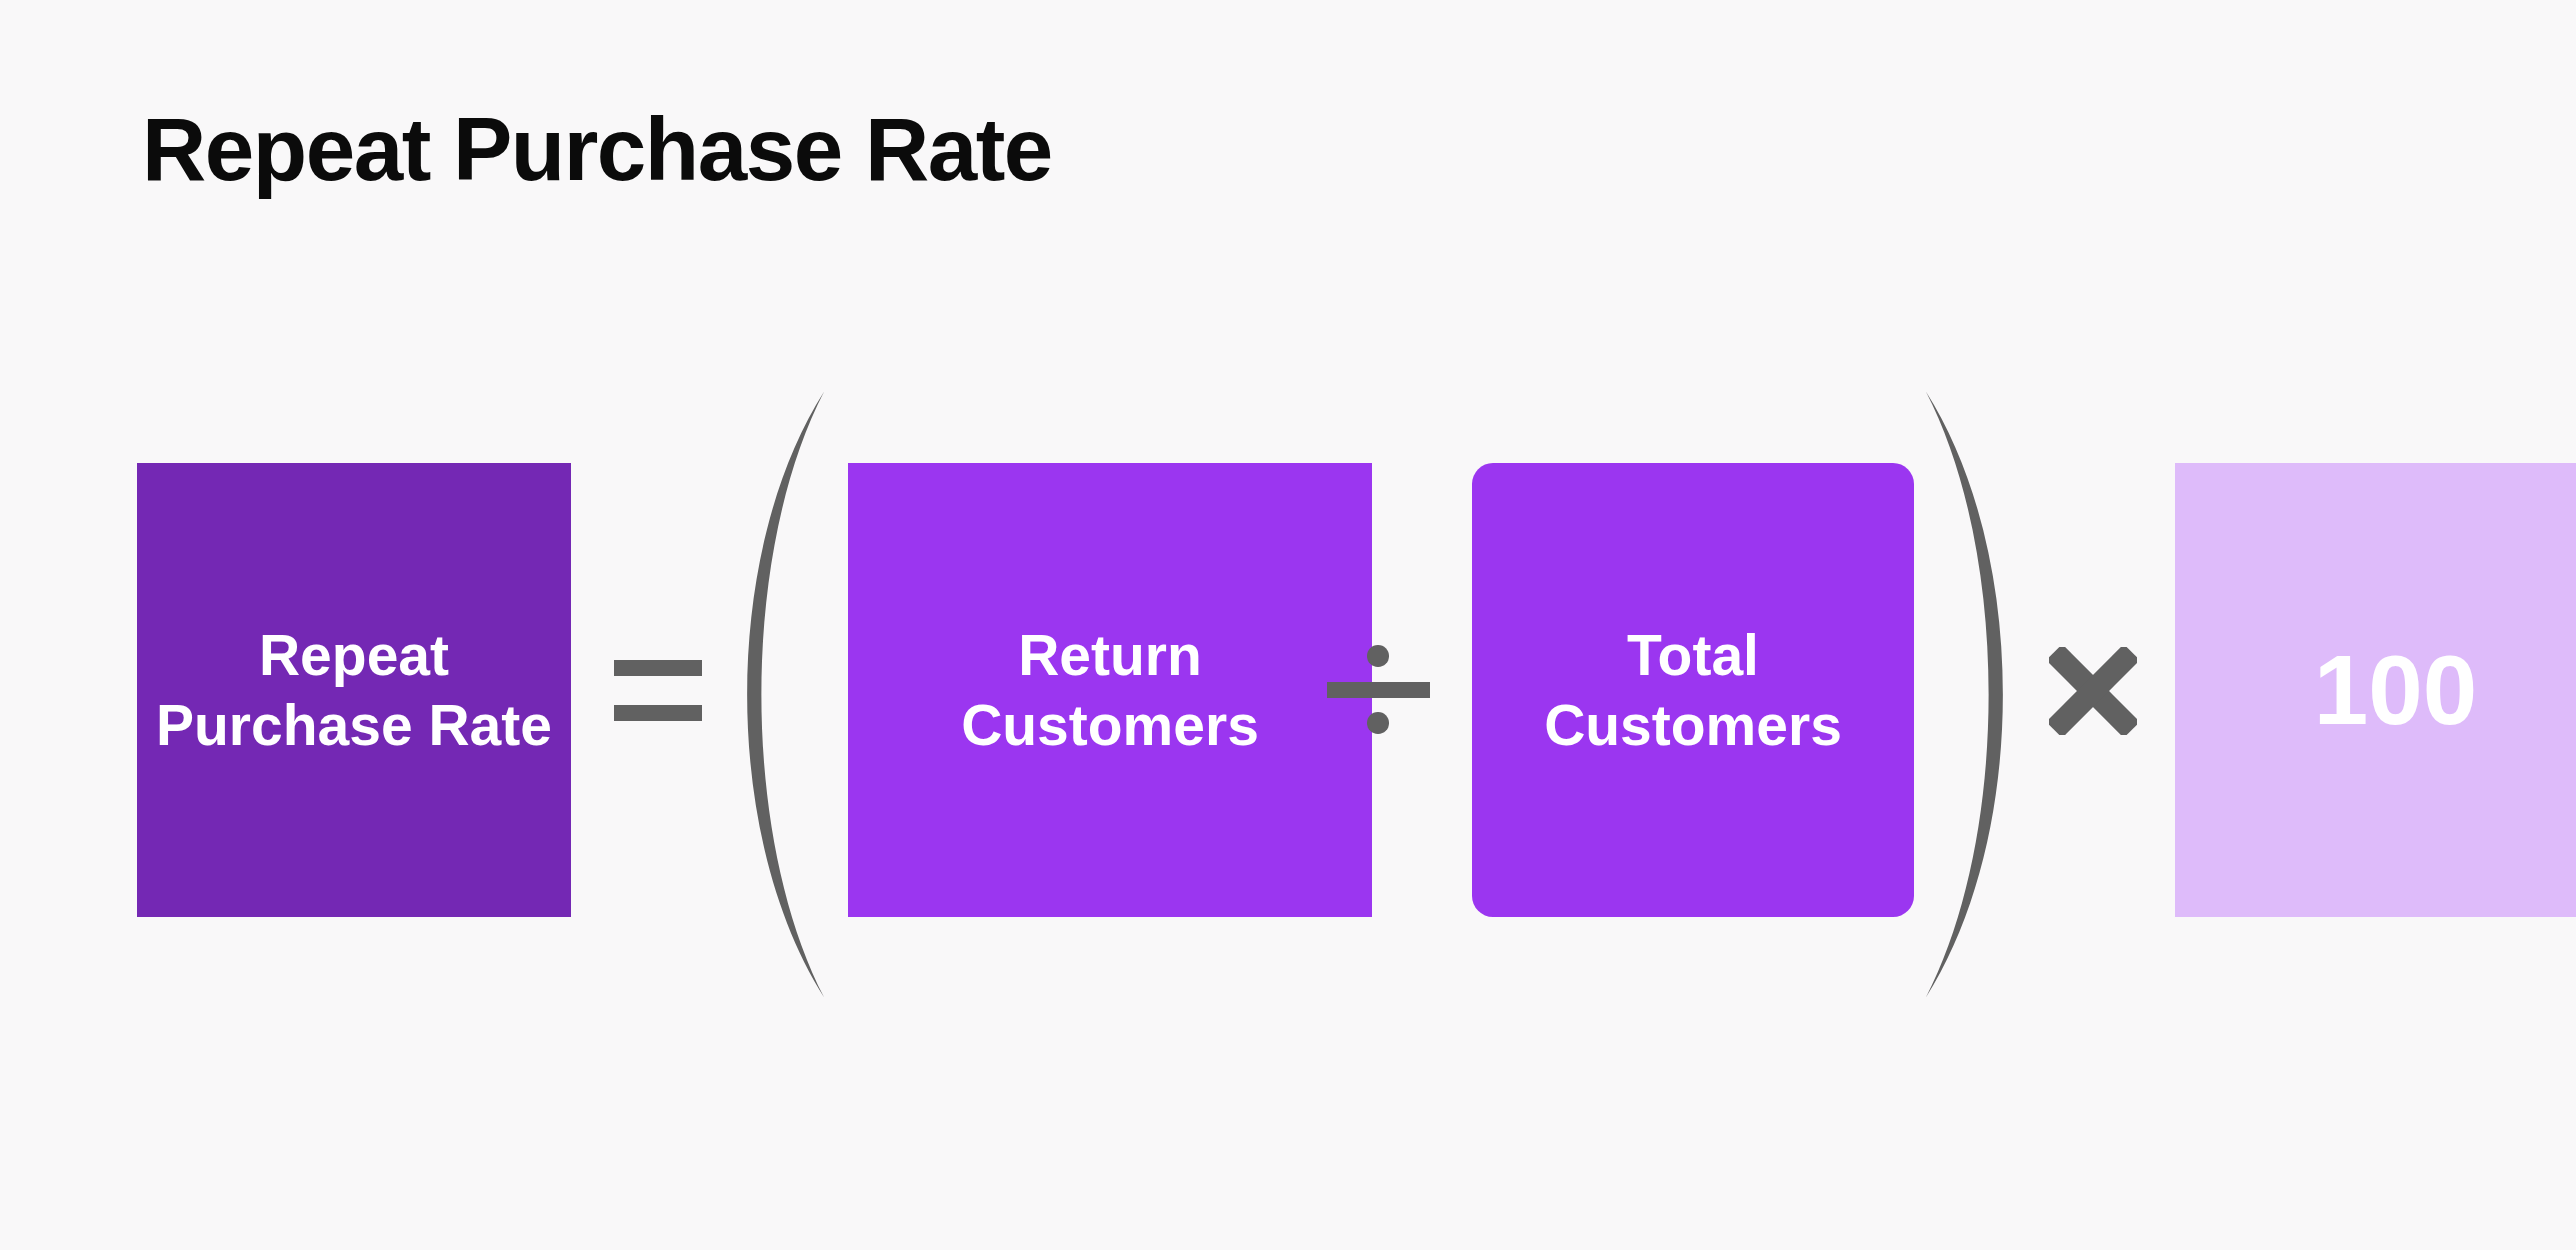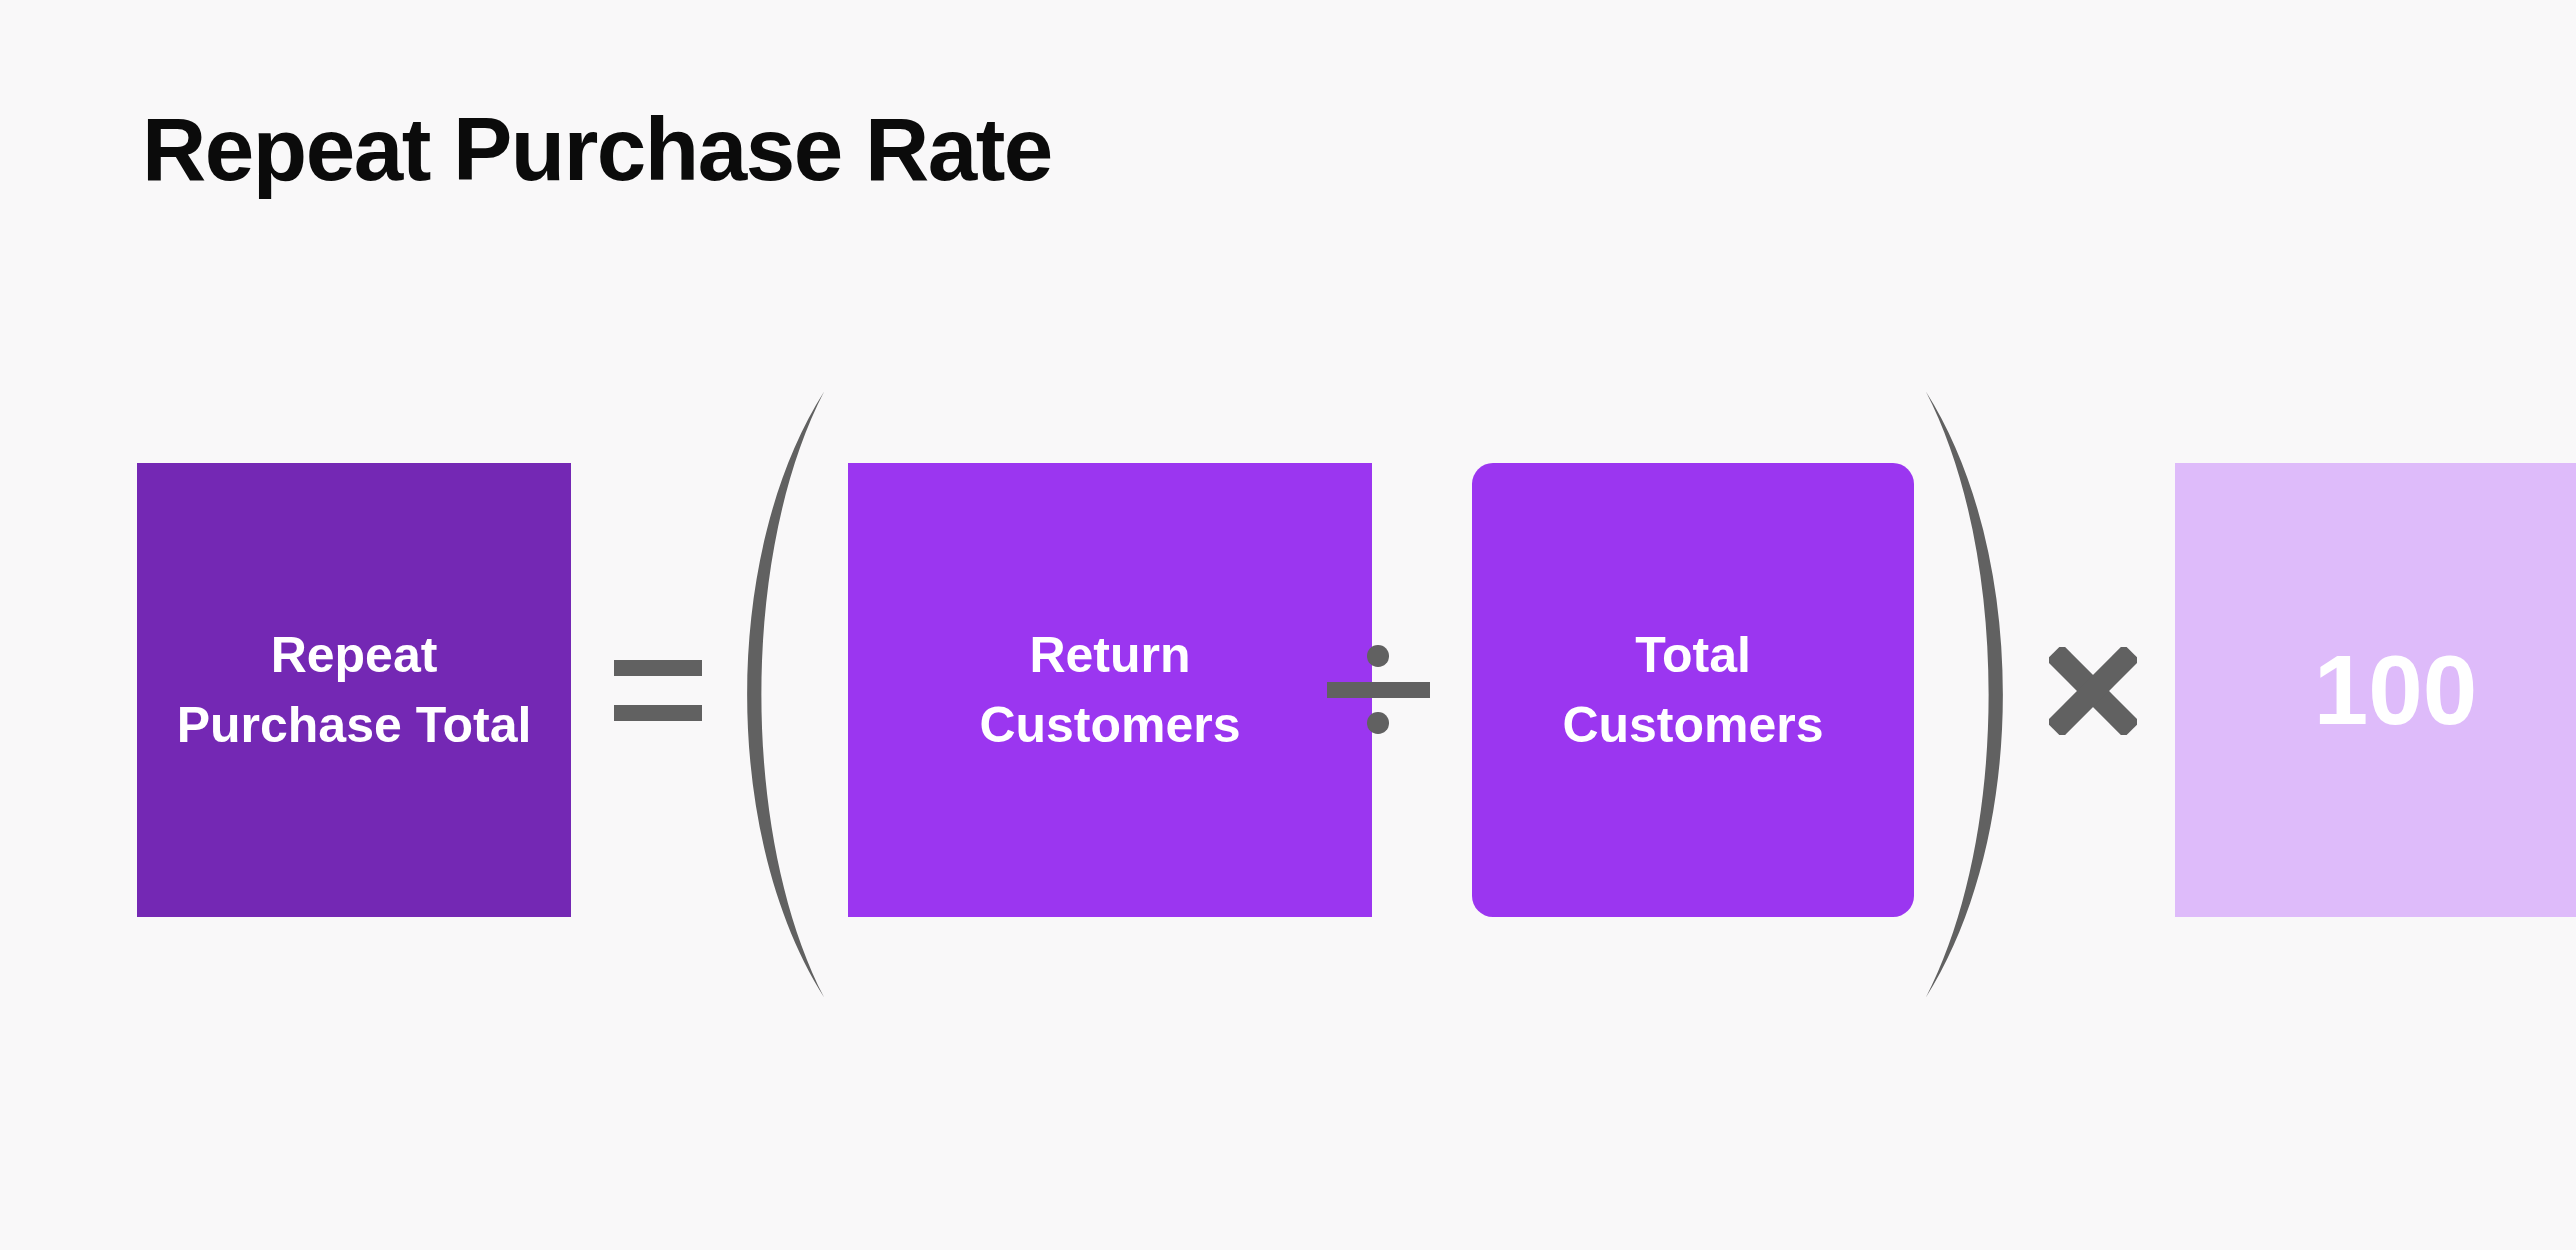--- a/index.html
+++ b/index.html
@@ -35,21 +35,21 @@
     top: 463px;
     height: 454px;
     display: flex;
     align-items: center;
     justify-content: center;
     text-align: center;
   }
   .fbox .label {
     color: #FFFFFF;
     font-weight: bold;
-    font-size: 50px;
+    font-size: 57px;
     line-height: 70px;
   }
   .fbox .label span { display: block; }
   .box-result      { left: 137px;  width: 434px; background: #7428B4; }
   .box-numerator   { left: 848px; width: 524px; background: #9B36F0; }
   .box-denominator { left: 1472px; width: 442px; background: #9B36F0; border-radius: 21px; }
   .box-multiplier  { left: 2175px; width: 441px; background: #DEBBFA; }
   .box-multiplier .label { font-size: 98px; line-height: 98px; }
 
   .equals-sign {
@@ -115,21 +115,21 @@
 </head>
 <body>
 
 <div class="canvas">
 
   <h1 class="page-title">Repeat Purchase Rate</h1>
 
   <div class="fbox box-result">
     <div class="label">
       <span>Repeat</span>
-      <span>Purchase Total</span>
+      <span>Purchase Rate</span>
     </div>
   </div>
 
   <div class="equals-sign" aria-label="=">
     <div class="bar b1"></div>
     <div class="bar b2"></div>
   </div>
 
   <svg class="paren paren-open" viewBox="0 0 185 1190" aria-label="(">
     <path d="M 160,5 C -40,320 -40,870 160,1185 C -3,870 -3,320 160,5 Z" fill="#616161"></path>

